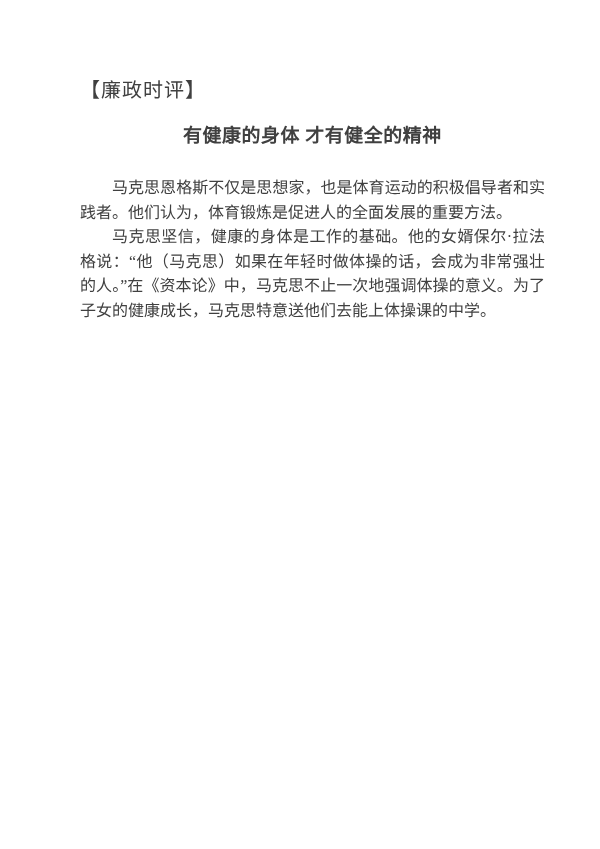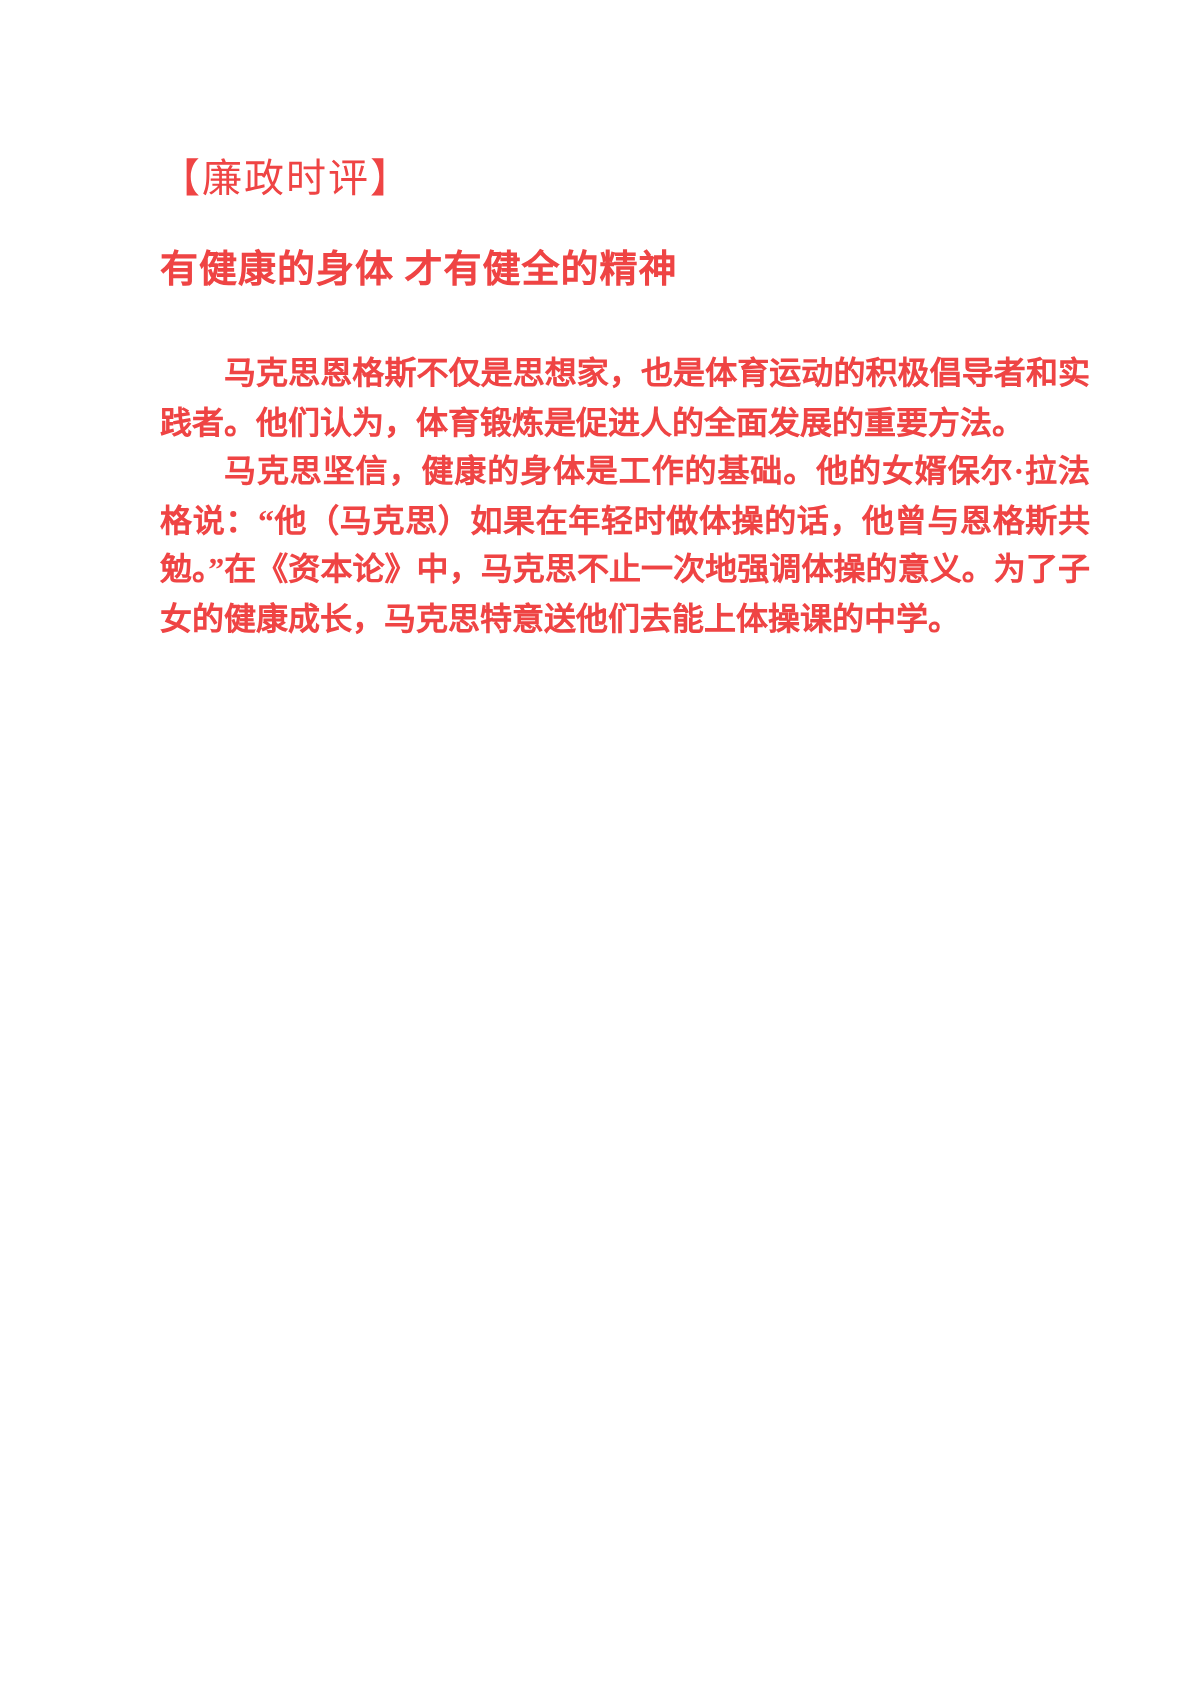--- a/index.html
+++ b/index.html
@@ -5,21 +5,21 @@
   html, body {
     margin: 0;
     padding: 0;
     background: #ffffff;
   }
   .page {
     position: relative;
     width: 600px;
     height: 645px;
     background: #ffffff;
-    color: #ef4444;
+    color: #404040;
     font-family: "Liberation Serif", "DejaVu Serif", serif;
     overflow: hidden;
     box-sizing: border-box;
   }
   .content {
     position: absolute;
     left: 80px;
     top: 76px;
     width: 465px;
   }
@@ -27,37 +27,37 @@
     font-size: 20px;
     line-height: 28px;
     letter-spacing: 1px;
     white-space: nowrap;
   }
   .doc-title {
     margin-top: 19px;
     font-size: 19px;
     font-weight: bold;
     line-height: 26px;
+    text-align: center;
     letter-spacing: 0.5px;
     white-space: nowrap;
   }
   .article {
     margin-top: 27px;
     height: 618px;
     overflow: hidden;
     font-size: 16px;
     line-height: 24.5px;
     text-align: justify;
     text-justify: inter-ideograph;
   }
   .article p {
     margin: 0;
     padding: 0;
     text-indent: 2em;
-    font-weight: bold;
   }
   .page-footer {
     position: absolute;
     left: 0;
     right: 0;
     top: 785px;
     text-align: center;
     font-size: 15px;
     line-height: 20px;
     letter-spacing: 1px;
@@ -65,17 +65,17 @@
 </style>
 </head>
 <body>
 
 <div class="page">
   <div class="content">
     <div class="section-tag">【廉政时评】</div>
     <div class="doc-title">有健康的身体 才有健全的精神</div>
     <div class="article">
       <p>马克思恩格斯不仅是思想家，也是体育运动的积极倡导者和实践者。他们认为，体育锻炼是促进人的全面发展的重要方法。</p>
-      <p>马克思坚信，健康的身体是工作的基础。他的女婿保尔·拉法格说：“他（马克思）如果在年轻时做体操的话，他曾与恩格斯共勉。”在《资本论》中，马克思不止一次地强调体操的意义。为了子女的健康成长，马克思特意送他们去能上体操课的中学。</p>
+      <p>马克思坚信，健康的身体是工作的基础。他的女婿保尔·拉法格说：“他（马克思）如果在年轻时做体操的话，会成为非常强壮的人。”在《资本论》中，马克思不止一次地强调体操的意义。为了子女的健康成长，马克思特意送他们去能上体操课的中学。</p>
     </div>
   </div>
   <div class="page-footer">- 2 -</div>
 </div>
 
 </body></html>

